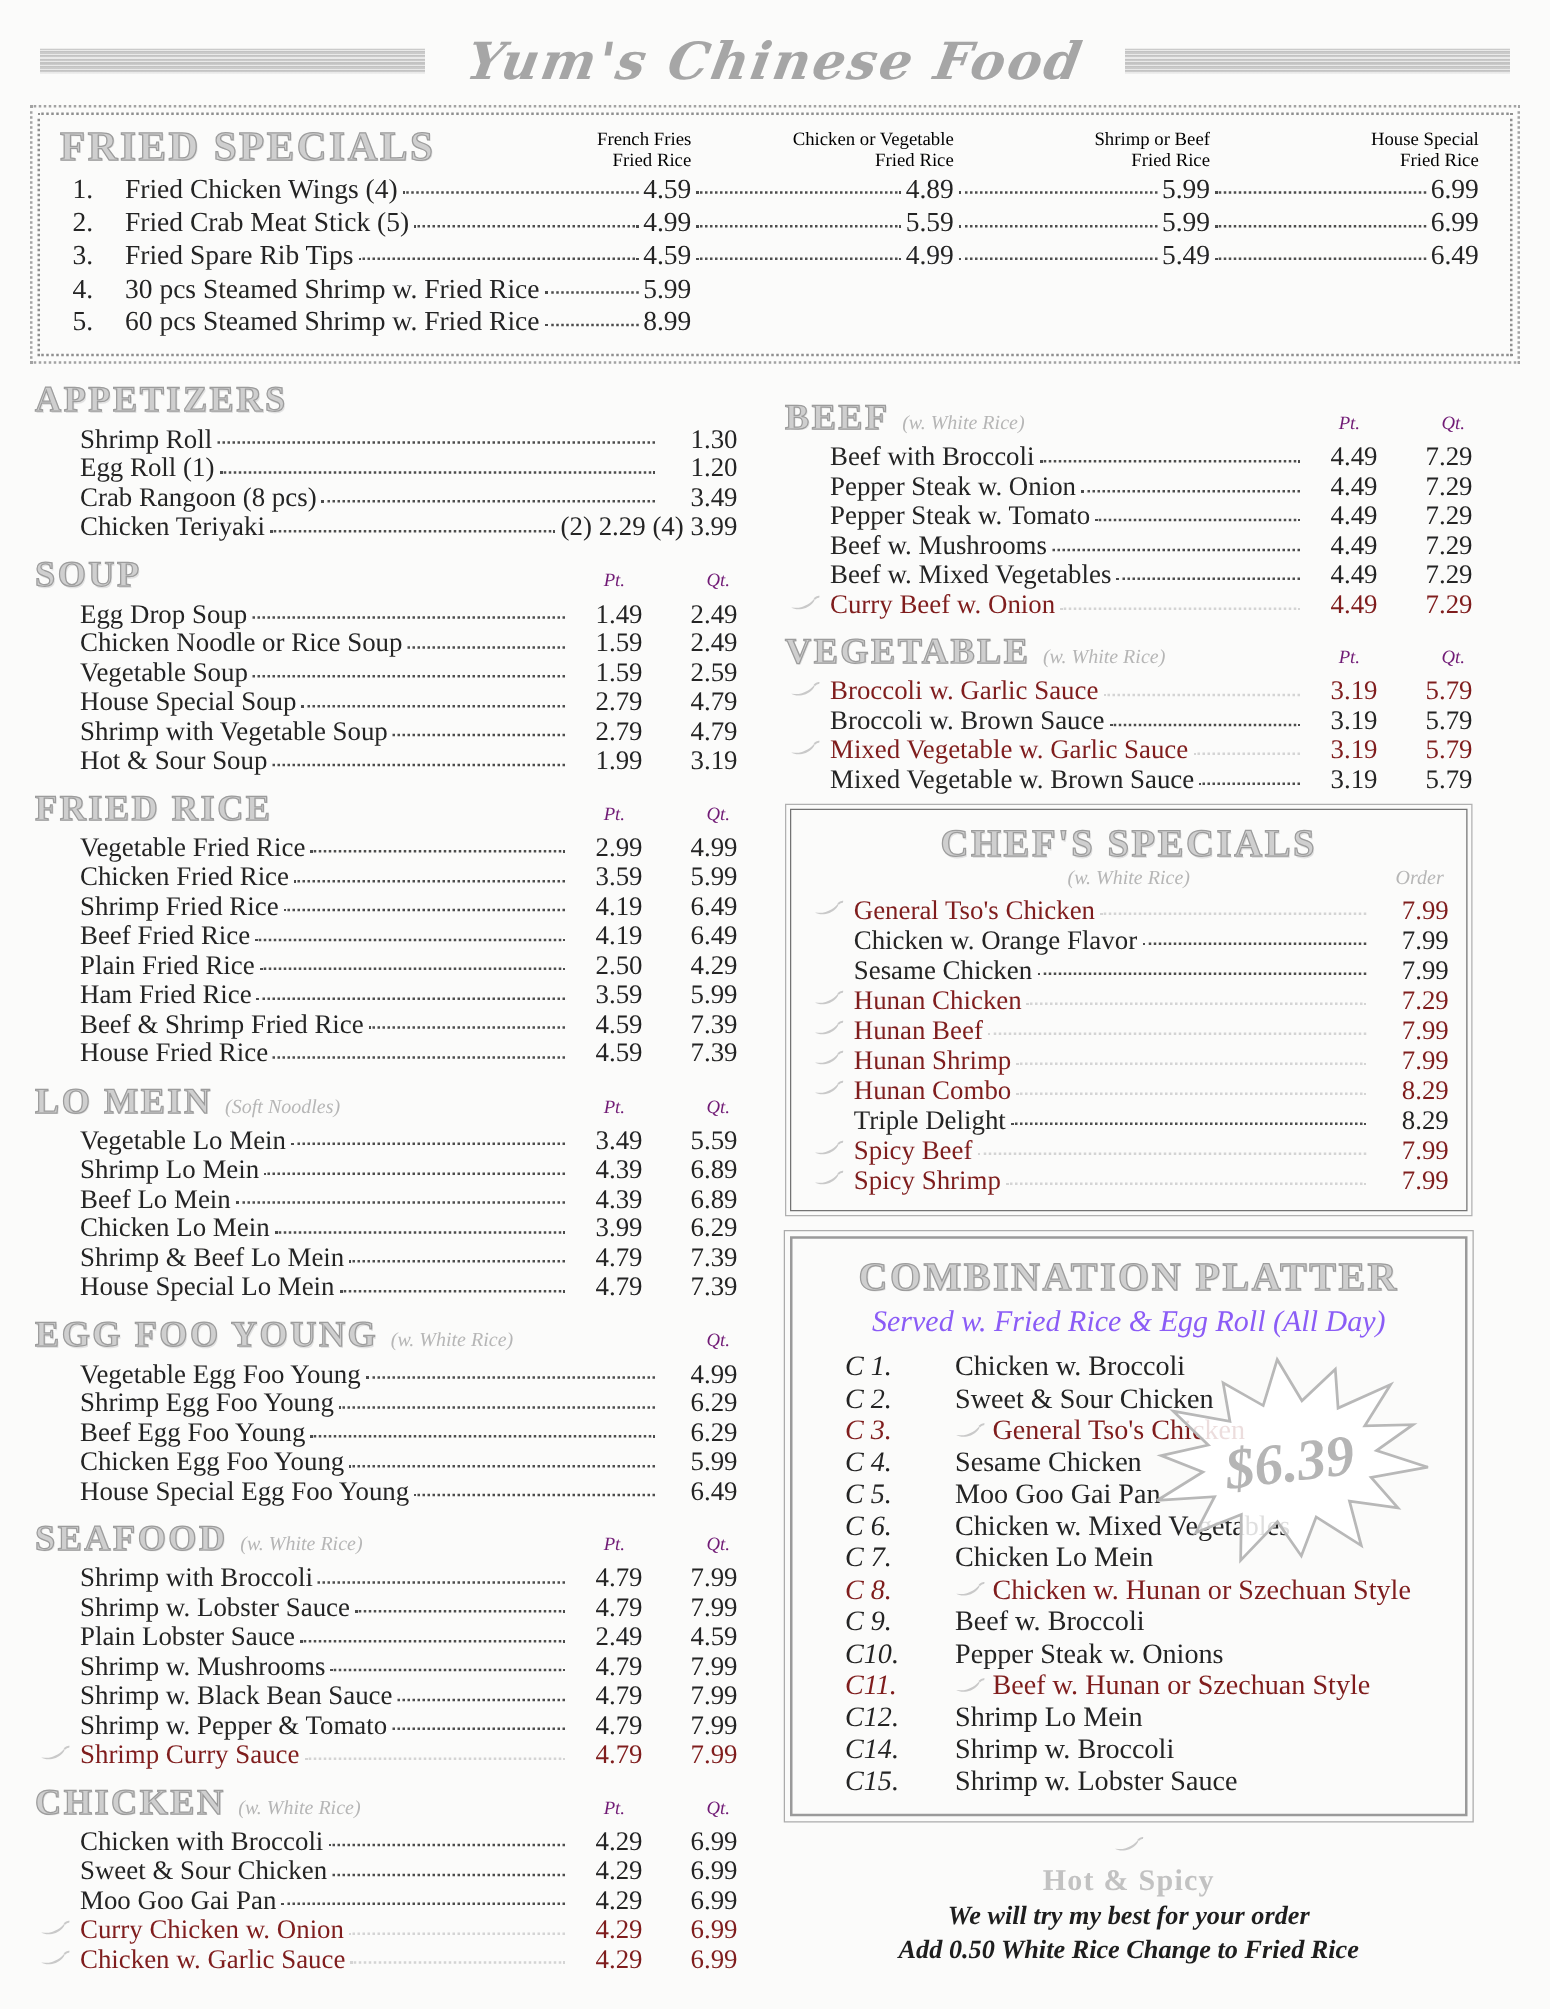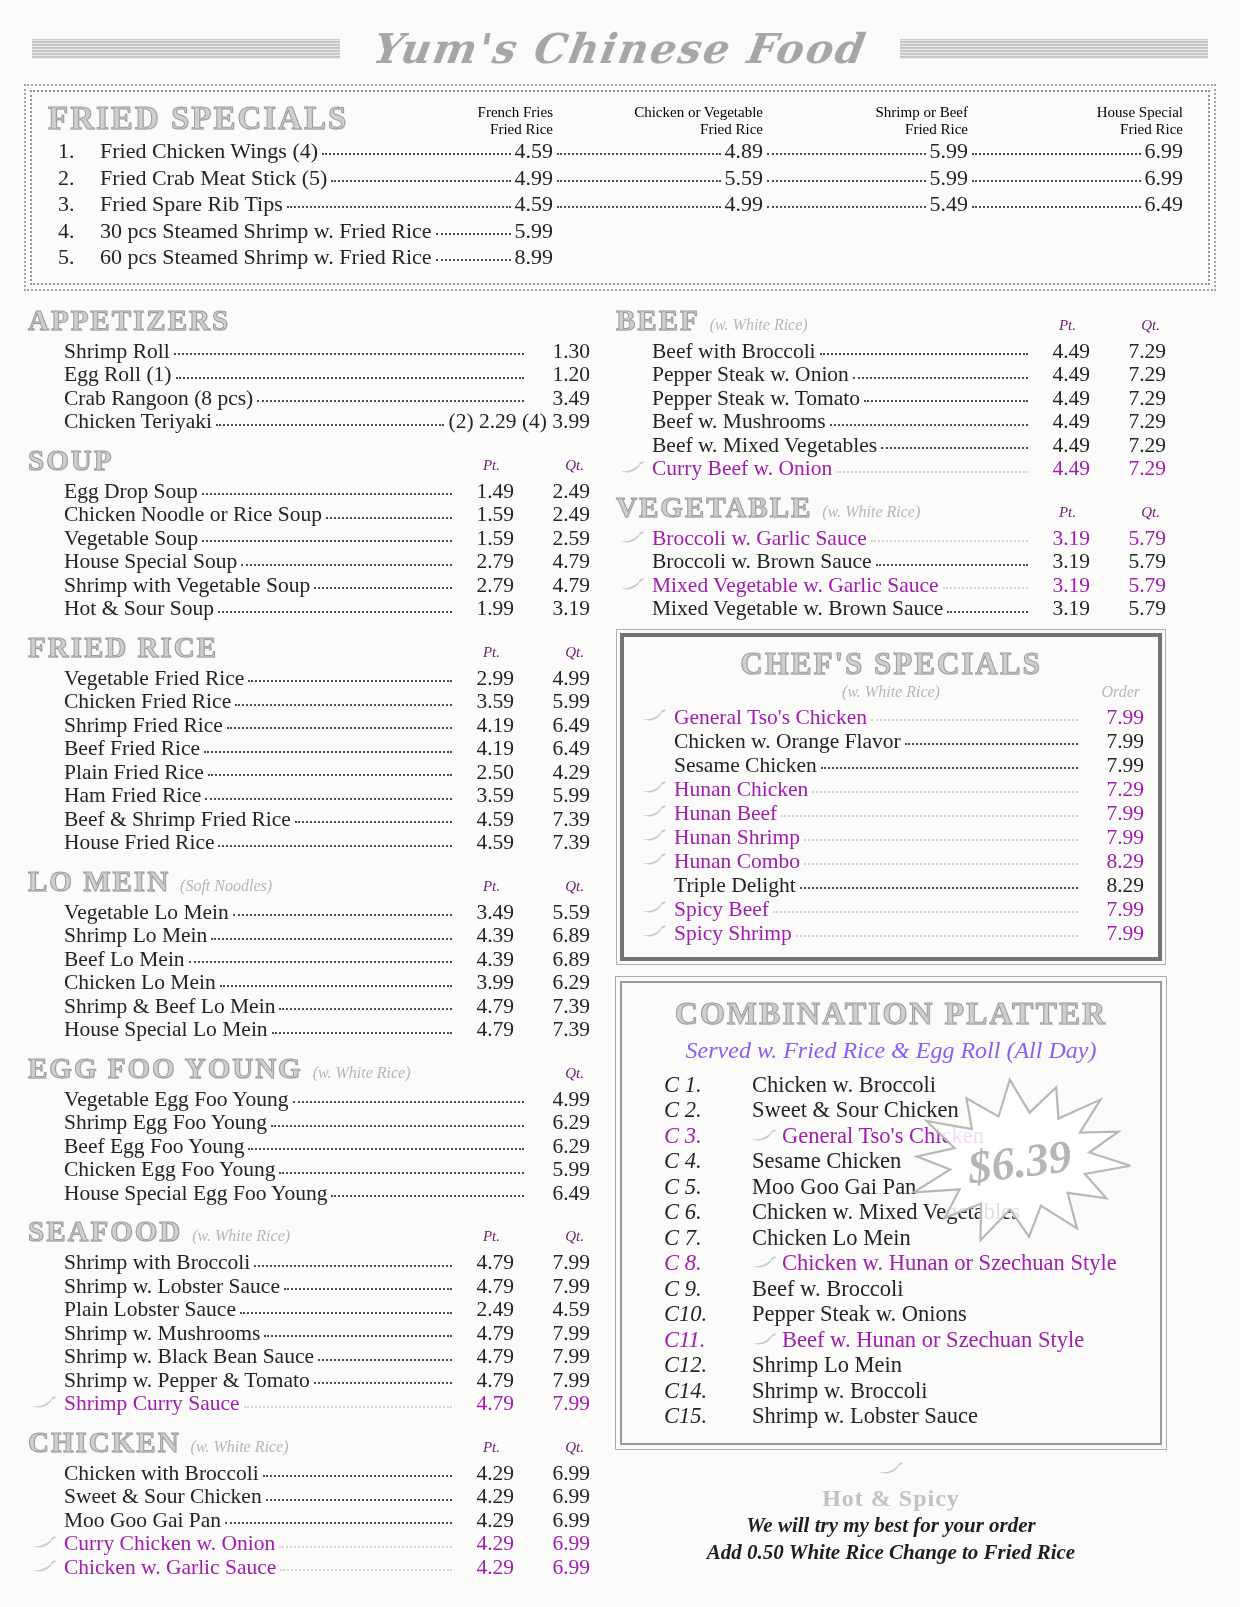--- a/index.html
+++ b/index.html
@@ -45,43 +45,43 @@
 
   
   .dots{flex:1 1 14px;min-width:10px;border-bottom:2px dotted #4c4c4c;
     align-self:center;position:relative;top:3px;margin:0 4px;}
   .price{white-space:nowrap;}
   .price.pt{flex:0 0 58px;text-align:right;}
   .price.qt{flex:0 0 76px;text-align:right;}
   .price.single{flex:0 0 auto;min-width:62px;text-align:right;}
 
   
-  .cols{display:flex;gap:26px;align-items:flex-start;}
+  .cols{display:flex;gap:38px;align-items:center;}
   .col-left{flex:0 0 562px;}
   .col-right{flex:0 0 550px;}
 
   
   .sec{margin-bottom:9px;}
   .sec-head{display:flex;align-items:baseline;margin-bottom:3px;}
   .sec-title{font-size:29px;line-height:34px;}
   .sec-note{font-size:16px;font-style:italic;color:#b6b6b6;margin-left:10px;white-space:nowrap;}
   .sec-labels{margin-left:auto;display:flex;}
   .lbl{font-size:15px;font-style:italic;color:#701a75;text-align:right;}
   .lbl-pt{width:58px;padding-right:8px;}
   .lbl-qt{width:76px;padding-right:6px;}
 
   .mi{display:flex;align-items:baseline;font-size:21.5px;line-height:23.5px;
     padding-left:36px;position:relative;}
   .mi-name{white-space:nowrap;}
-  .spicy{color:#a21caf;}
+  .spicy{color:#7f1d1d;}
   .spicy .dots{border-color:#d4d4d4;}
   .spicy-ic{position:absolute;left:4px;top:4px;color:#c9c9c9;line-height:0;}
 
   
-  .chef-box{border:4px solid #737373;outline:1px solid #b0b0b0;outline-offset:3px;
+  .chef-box{border:1px solid #737373;outline:1px solid #b0b0b0;outline-offset:3px;
     margin:12px 4px 20px;padding:8px 14px 12px;}
   .chef-title{text-align:center;font-size:31px;line-height:38px;}
   .chef-subrow{display:grid;grid-template-columns:1fr auto 1fr;
     font-size:16px;font-style:italic;color:#b6b6b6;margin:0 0 4px;}
   .chef-sub{grid-column:2;}
   .chef-order{justify-self:end;padding-right:4px;}
   .chef-mi{padding-left:36px;font-size:21.5px;line-height:24px;}
 
   
   .combo-box{border:2px solid #9a9a9a;outline:1px solid #ababab;outline-offset:4px;

